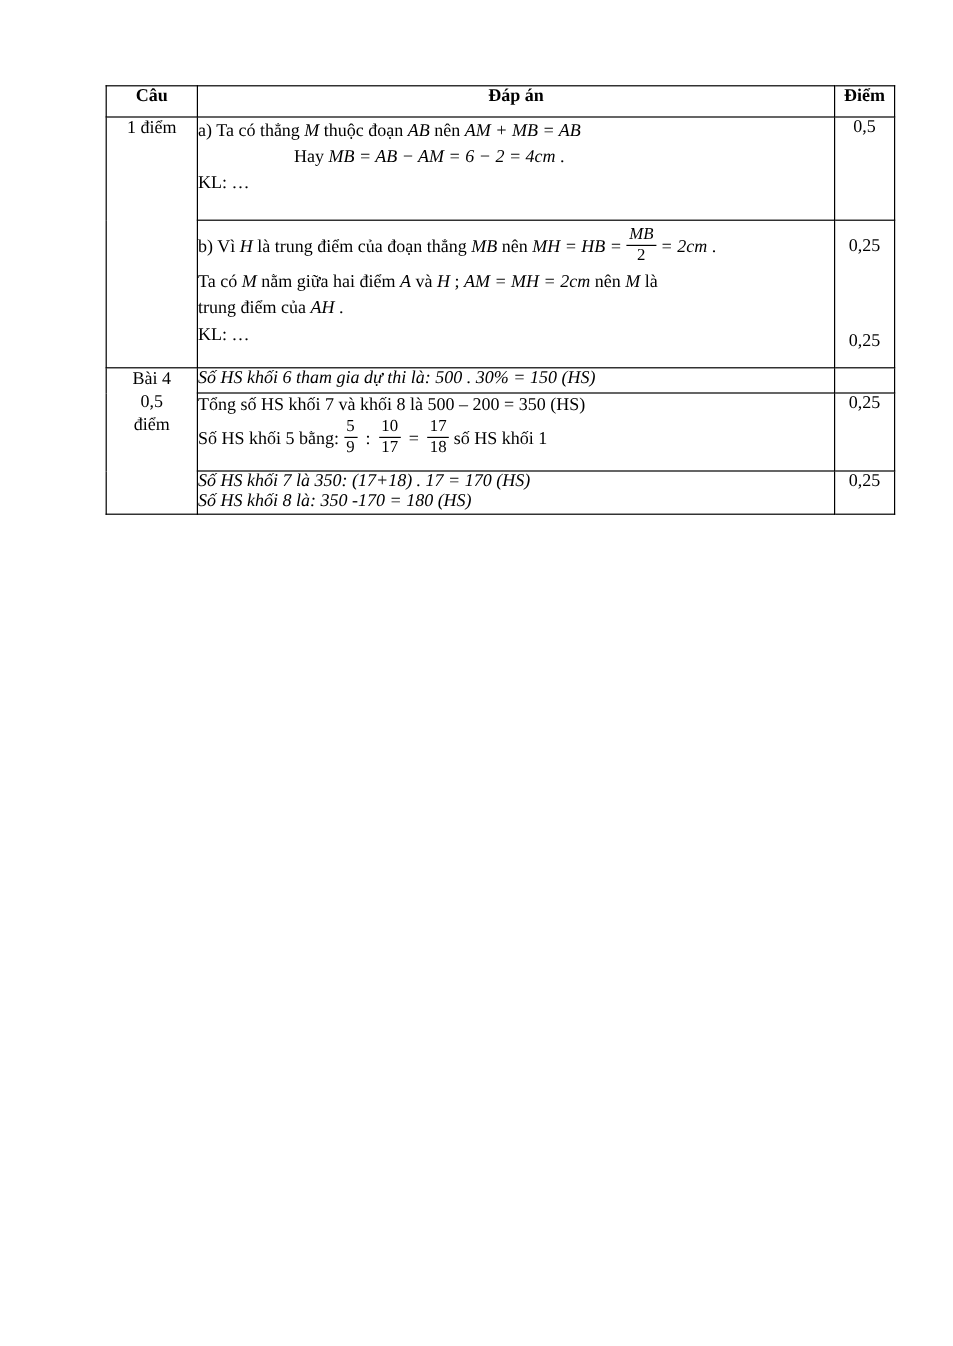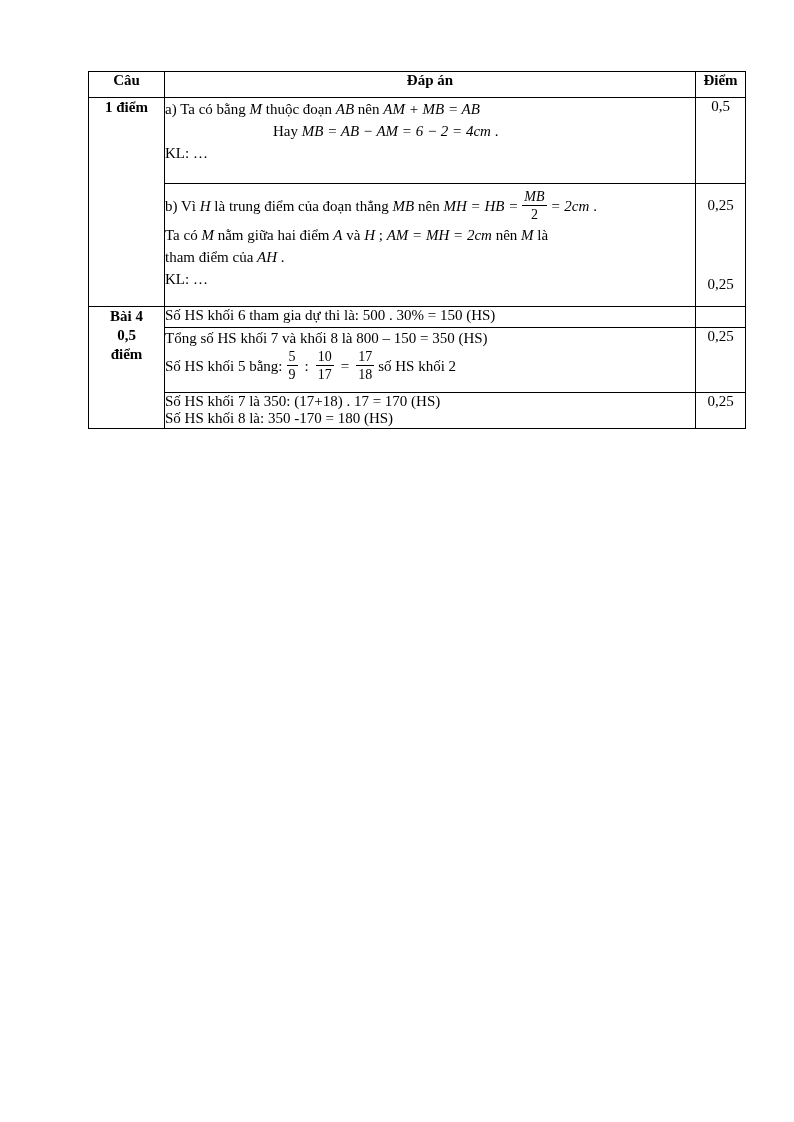--- a/index.html
+++ b/index.html
@@ -19,28 +19,28 @@
     border:1.5px solid #000;
     font-family:"Liberation Serif","DejaVu Serif",serif;
     font-size:15px;color:#000;
     vertical-align:top;padding:0;
     background:#ffffff;
   }
   col.c1{width:76px;} col.c2{width:531px;} col.c3{width:50px;}
   tr.h-header{height:26px;} tr.h-a{height:86px;} tr.h-b{height:123px;}
   tr.h-r1{height:21px;} tr.h-r2{height:65px;} tr.h-r3{height:36px;}
   th{font-weight:bold;vertical-align:middle;font-size:15px;}
-  .label-cell{font-weight:bold;text-align:center;padding-top:6px;}
+  .label-cell{font-weight:normal;text-align:center;padding-top:6px;}
   .label-cell .lbl-line{line-height:19px;}
   .label-mid{vertical-align:middle;padding-top:0;padding-bottom:18px;}
   .ans{padding:5px 6px 0 8px;}
   .line{white-space:nowrap;line-height:22px;}
   .line-tight{line-height:20px;}
-  .line-xtight{line-height:17px;}
-  .line-hay{margin-left:108px;}
+  .line-xtight{line-height:17px;font-style:italic;}
+  .line-hay{margin-left:80px;}
   .frac-line{line-height:36px;}
   .m{font-style:italic;}
   .frac{
     display:inline-block;vertical-align:middle;text-align:center;
     font-size:14px;line-height:15px;margin:0 4px;position:relative;top:-2px;
   }
   .frac .num{display:block;border-bottom:1.2px solid #000;padding:0 2px 1px 2px;}
   .frac .den{display:block;padding-top:1px;}
   .op{margin:0 3px;}
   .score{text-align:center;}
@@ -69,32 +69,32 @@
       <th>Câu</th>
       <th>Đáp án</th>
       <th>Điểm</th>
     </tr>
 
     <tr class="h-a">
       <td rowspan="2" class="label-cell">
         <div class="lbl-line">1 điểm</div>
       </td>
       <td class="ans">
-        <div class="line"><span>a) Ta có bằng </span><span class="m">M</span><span> thuộc đoạn </span><span class="m">AB</span><span> nên </span><span class="m">AM + MB = AB</span></div>
+        <div class="line"><span>a) Ta có thẳng </span><span class="m">M</span><span> thuộc đoạn </span><span class="m">AB</span><span> nên </span><span class="m">AM + MB = AB</span></div>
         <div class="line line-hay"><span>Hay </span><span class="m">MB = AB − AM = 6 − 2 = 4cm</span><span> .</span></div>
         <div class="line">KL: …</div>
       </td>
       <td class="score score-a">0,5</td>
     </tr>
 
     <tr class="h-b">
       <td class="ans" style="padding-top:4px;margin-top:10px;">
         <div class="line frac-line"><span>b) Vì </span><span class="m">H</span><span> là trung điểm của đoạn thẳng </span><span class="m">MB</span><span> nên </span><span class="m">MH = HB =</span><span class="frac"><span class="num m">MB</span><span class="den">2</span></span><span class="m">= 2cm</span><span> .</span></div>
         <div class="line"><span>Ta có </span><span class="m">M</span><span> nằm giữa hai điểm </span><span class="m">A</span><span> và </span><span class="m">H</span><span> ; </span><span class="m">AM = MH = 2cm</span><span> nên </span><span class="m">M</span><span> là</span></div>
-        <div class="line"><span>tham điểm của </span><span class="m">AH</span><span> .</span></div>
+        <div class="line"><span>trung điểm của </span><span class="m">AH</span><span> .</span></div>
         <div class="line">KL: …</div>
       </td>
       <td class="score score-b">
         <div class="s1">0,25</div>
         <div class="s2">0,25</div>
       </td>
     </tr>
 
     <tr class="h-r1">
       <td rowspan="3" class="label-cell label-mid">
@@ -103,22 +103,22 @@
         <div class="lbl-line">điểm</div>
       </td>
       <td class="ans-r1">
         <div class="line line-xtight">Số HS khối 6 tham gia dự thi là: 500 . 30% = 150 (HS)</div>
       </td>
       <td class="score"></td>
     </tr>
 
     <tr class="h-r2">
       <td class="ans ans-r2">
-        <div class="line line-tight">Tổng số HS khối 7 và khối 8 là 800 – 150 = 350 (HS)</div>
-        <div class="line frac-line"><span>Số HS khối 5 bằng:</span><span class="frac"><span class="num">5</span><span class="den">9</span></span><span class="op">:</span><span class="frac"><span class="num">10</span><span class="den">17</span></span><span class="op">=</span><span class="frac"><span class="num">17</span><span class="den">18</span></span><span>số HS khối 2</span></div>
+        <div class="line line-tight">Tổng số HS khối 7 và khối 8 là 500 – 200 = 350 (HS)</div>
+        <div class="line frac-line"><span>Số HS khối 5 bằng:</span><span class="frac"><span class="num">5</span><span class="den">9</span></span><span class="op">:</span><span class="frac"><span class="num">10</span><span class="den">17</span></span><span class="op">=</span><span class="frac"><span class="num">17</span><span class="den">18</span></span><span>số HS khối 1</span></div>
       </td>
       <td class="score score-mid">0,25</td>
     </tr>
 
     <tr class="h-r3">
       <td class="ans ans-r3">
         <div class="line line-xtight">Số HS khối 7 là 350: (17+18) . 17 = 170 (HS)</div>
         <div class="line line-xtight">Số HS khối 8 là: 350 -170 = 180 (HS)</div>
       </td>
       <td class="score score-mid">0,25</td>

